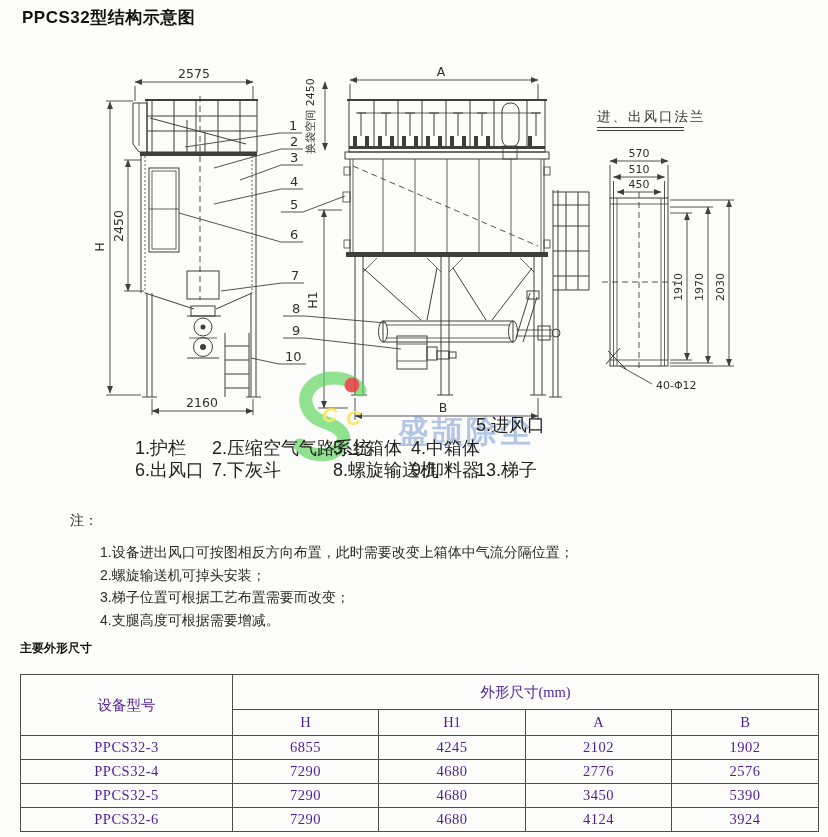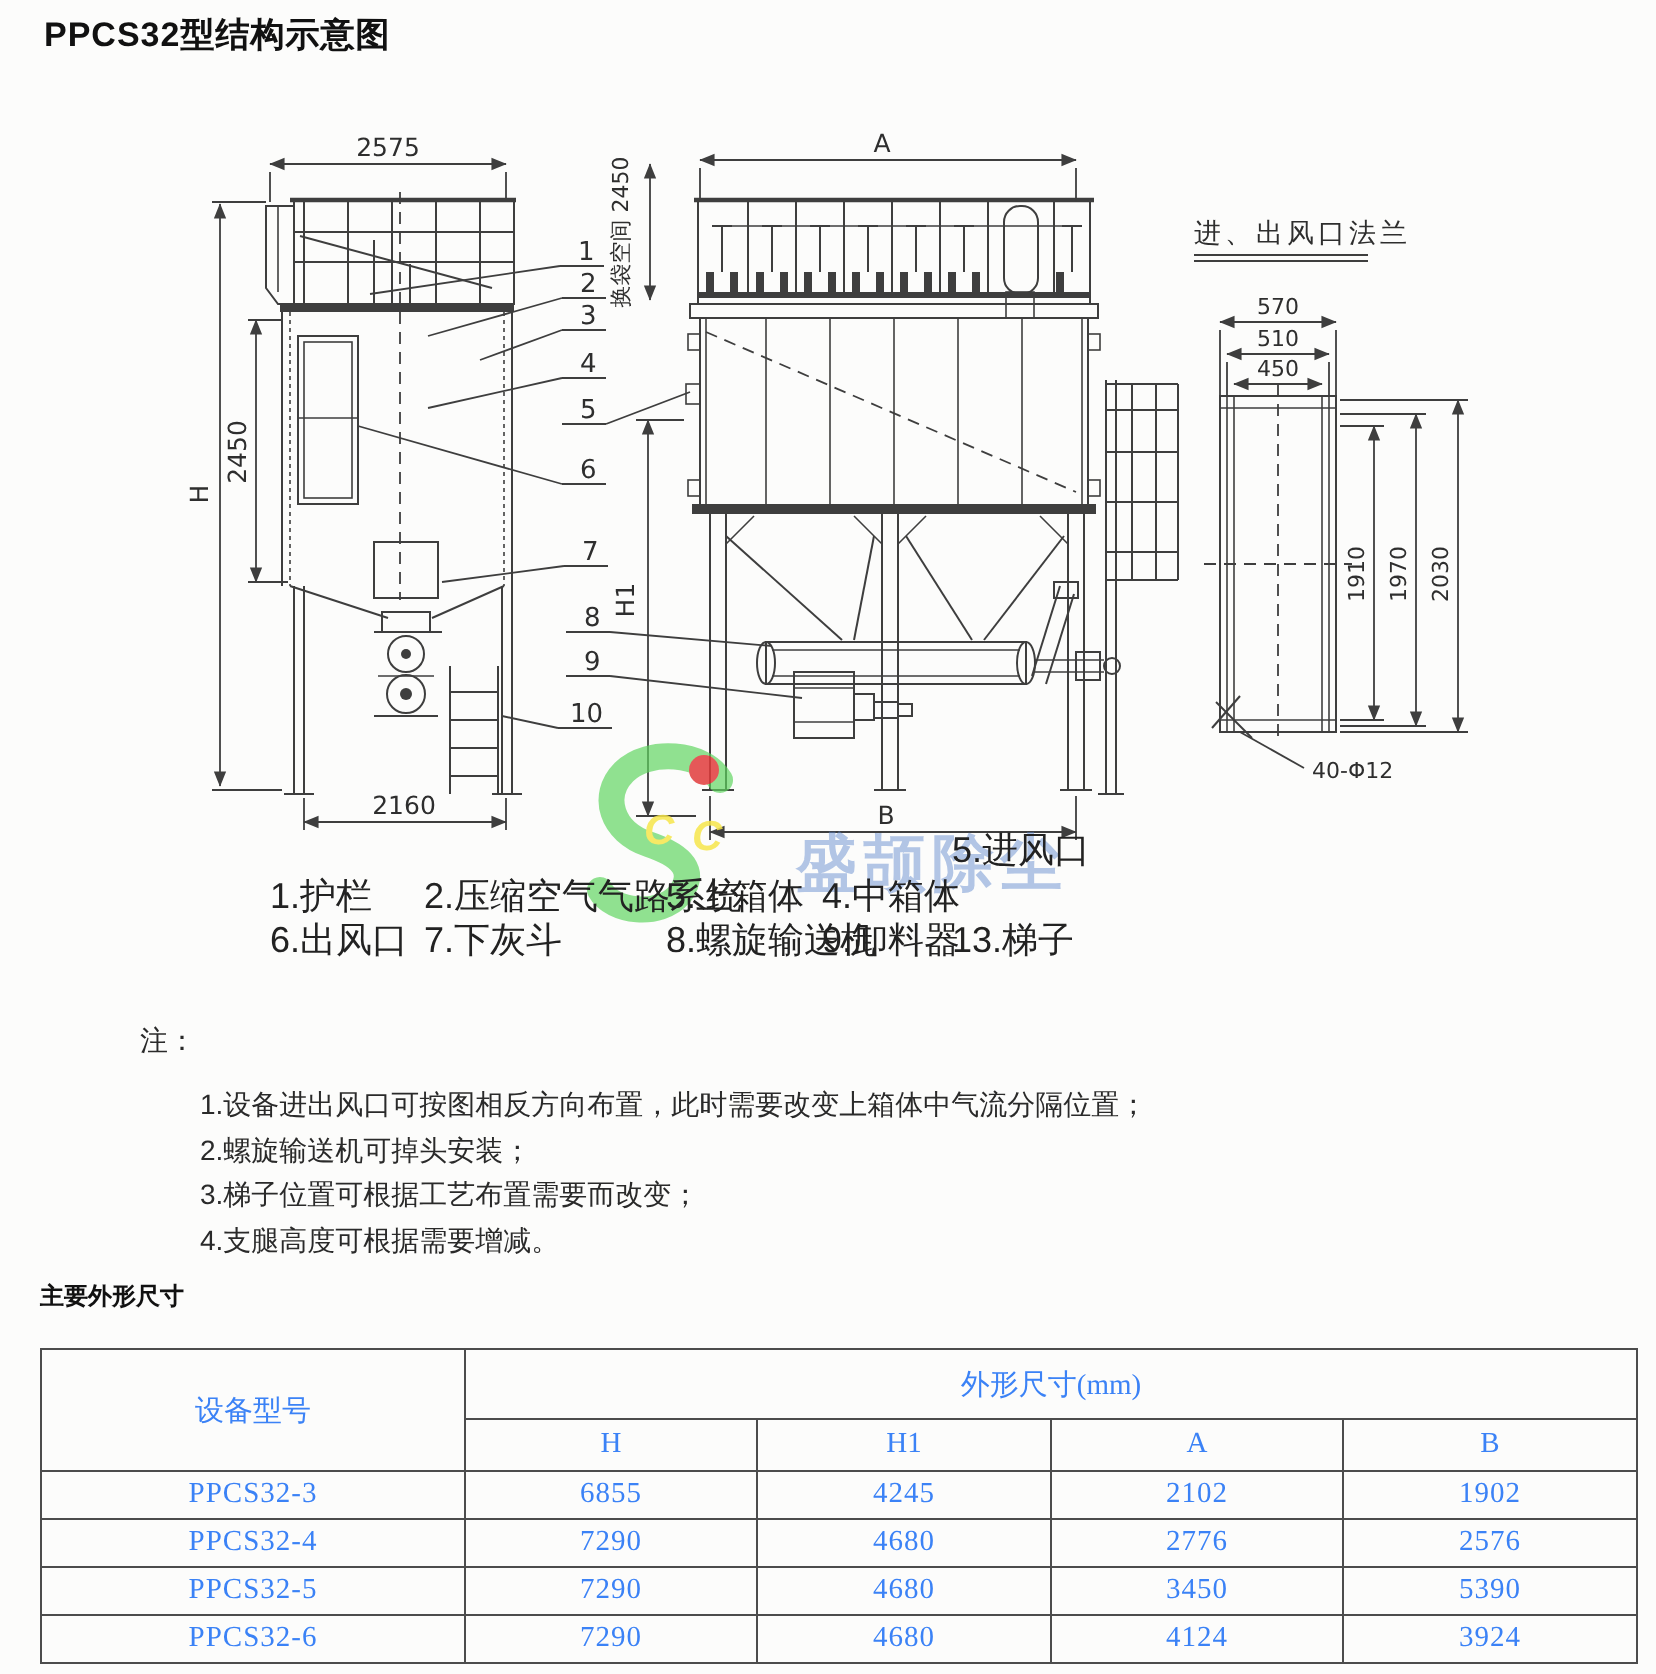--- a/index.html
+++ b/index.html
@@ -20,21 +20,21 @@
   .leadnum{font-size:13px;fill:#2e2e2e;font-family:"DejaVu Sans",sans-serif;}
   .cjk{font-size:13px;fill:#2e2e2e;}
   
   .legend span{position:absolute;font-size:18px;color:#222;white-space:nowrap;}
   .notes{position:absolute;left:70px;top:509px;font-size:14px;color:#2a2a2a;line-height:22.5px;}
   .notes .nwrap{display:flex;}
   .notes .prefix{flex:0 0 auto;}
   .notes .nitems{margin-left:2px;margin-top:32px;}
   
   table.spec{position:absolute;left:20px;top:674px;width:798px;border-collapse:collapse;
-             font-family:"Liberation Serif",serif;font-size:14.5px;color:#3b82f6;
+             font-family:"Liberation Serif",serif;font-size:14.5px;color:#4c1d95;
              table-layout:fixed;}
   table.spec td{border:1px solid #4c4c4c;text-align:center;vertical-align:middle;padding:0;}
   table.spec{border:1.5px solid #3f3f3f;}
   tr.hrow1 td{height:34px;}
   tr.hrow2 td{height:25px;}
   tr.drow td{height:23px;letter-spacing:.5px;}
   .wm-blue{font-size:31px;font-weight:bold;fill:#5d86cc;opacity:.55;letter-spacing:3px;}
   .wm-c{font-size:21px;font-weight:bold;font-style:italic;fill:#f7e64b;}
 </style>
 </head>

